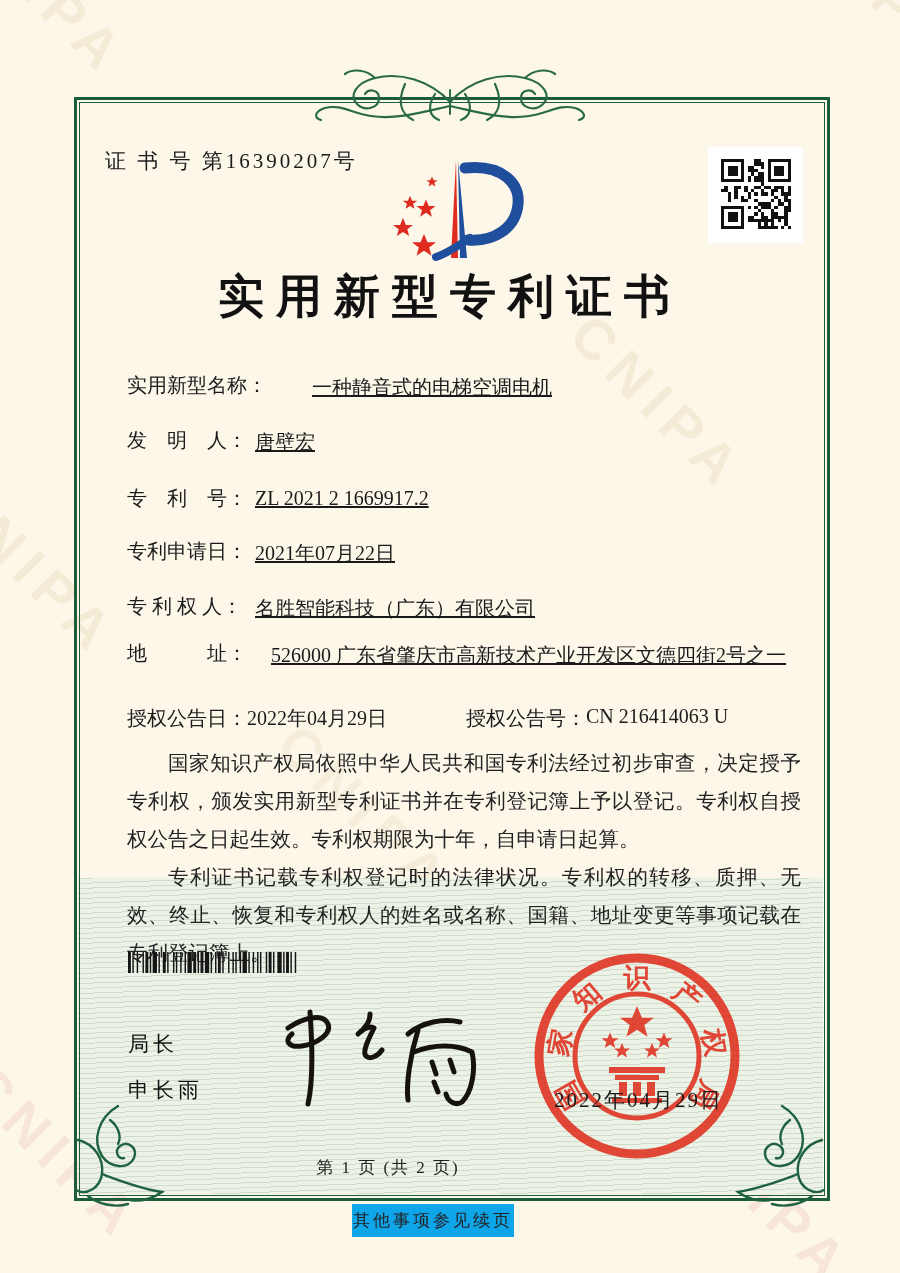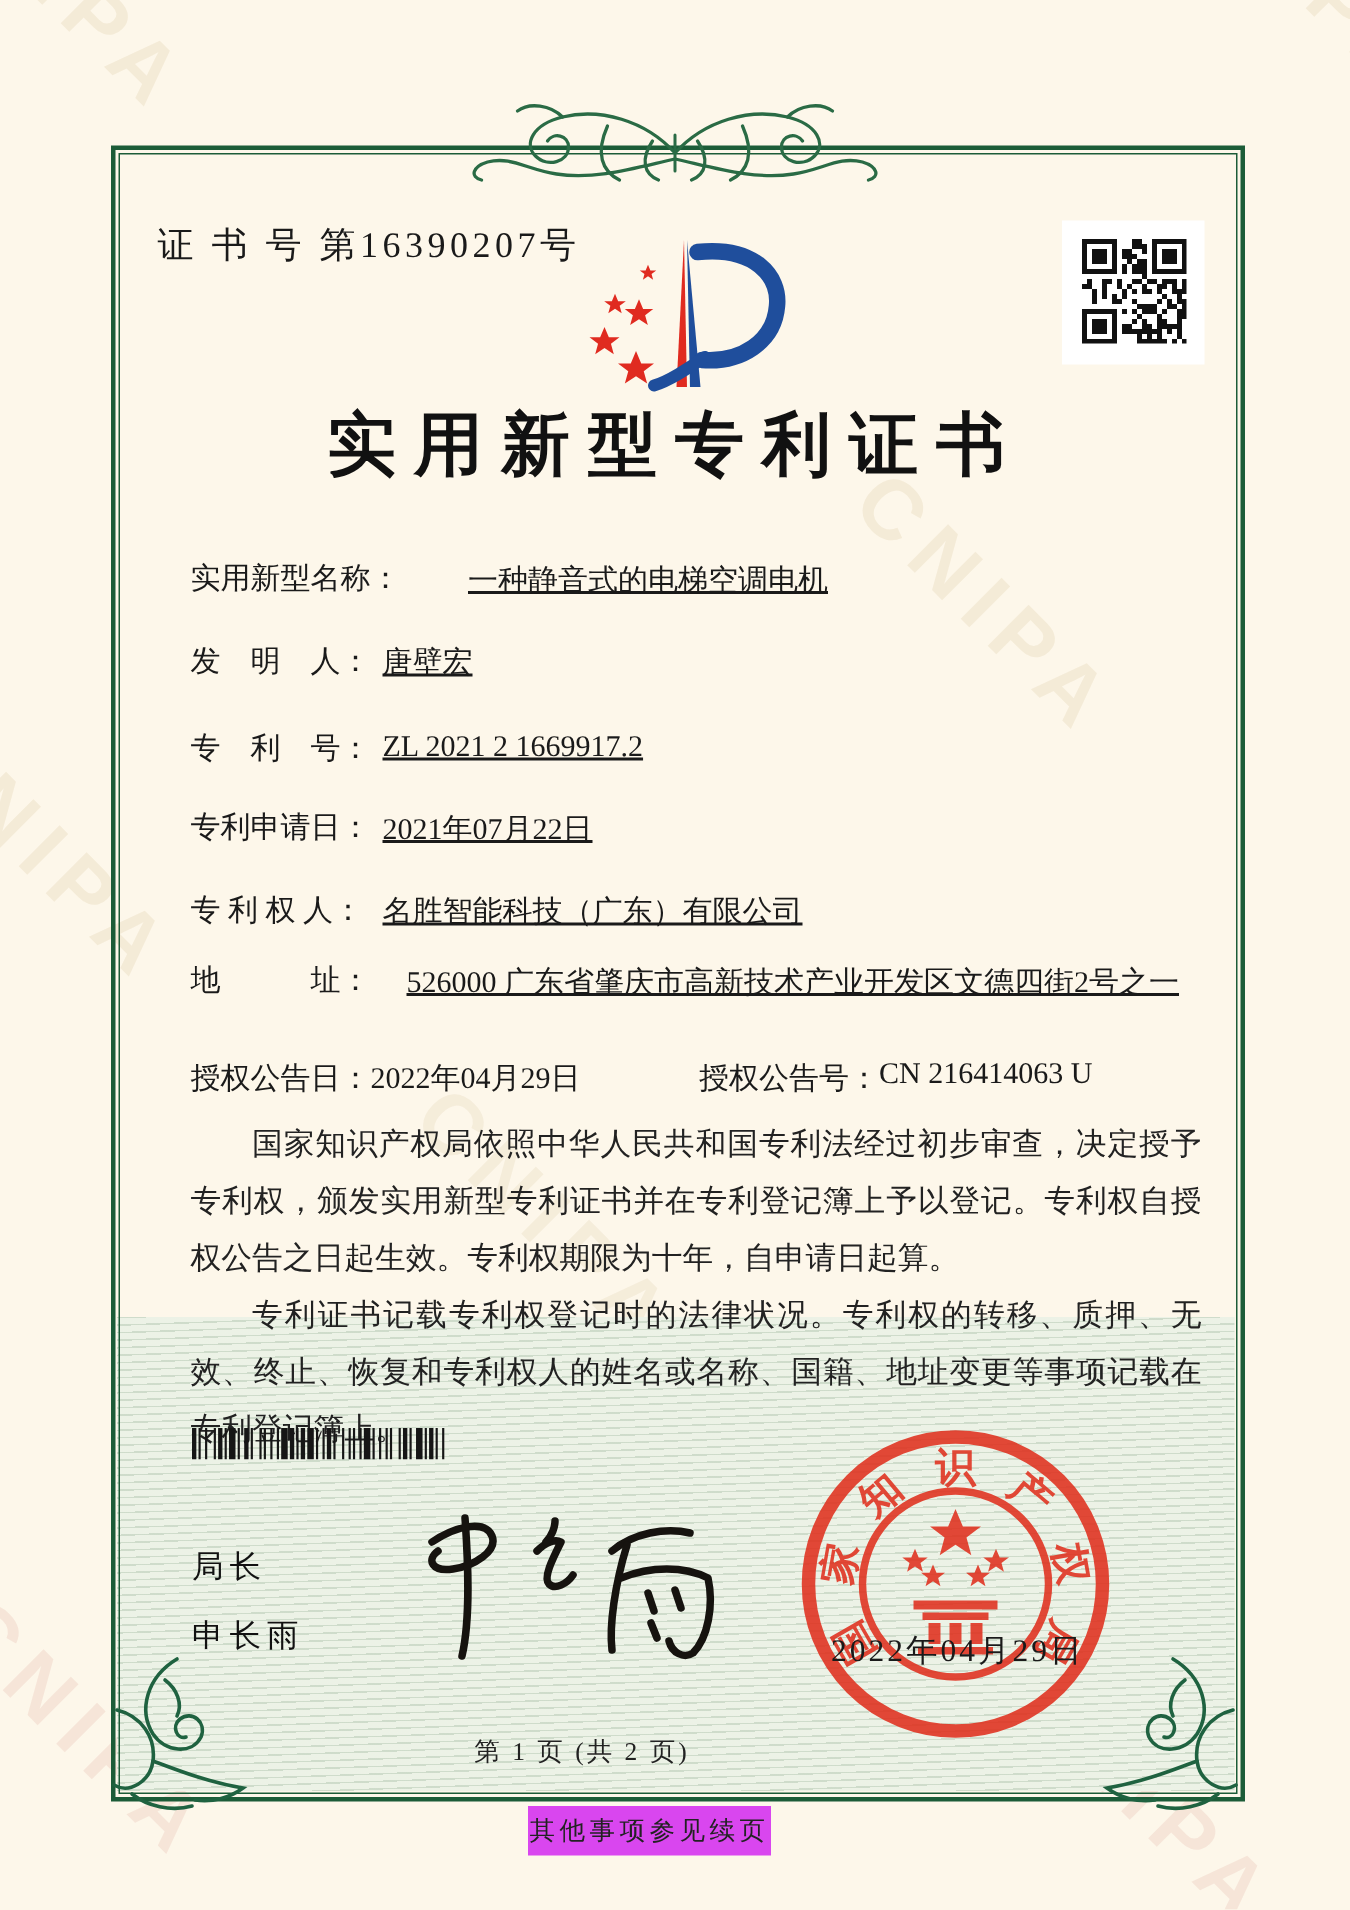--- a/index.html
+++ b/index.html
@@ -26,21 +26,21 @@
 
   
   .guilloche{position:absolute;left:78px;top:878px;width:745px;height:316px;
      background:
        repeating-linear-gradient(178deg, rgba(150,178,150,0.35) 0 1px, rgba(236,242,230,0.9) 1px 5px);
      background-color:#edf2e7;}
 
   .ornament{position:absolute;pointer-events:none;}
 
   
-  .cert-no{position:absolute;left:105px;top:147px;font-size:24px;color:#1a1a1a;letter-spacing:3px;}
+  .cert-no{position:absolute;left:105px;top:147px;font-size:21px;color:#1a1a1a;letter-spacing:3px;}
 
   
   .logo{position:absolute;left:368px;top:146px;}
   
   .qr-patch{position:absolute;left:708px;top:147px;width:95px;height:96px;background:#ffffff;}
   .qr{position:absolute;left:721px;top:159px;}
 
   .title{position:absolute;left:0;top:266px;width:900px;text-align:center;
          font-size:46px;font-weight:bold;color:#111;letter-spacing:12px;}
 
@@ -68,21 +68,21 @@
   .signature{position:absolute;left:258px;top:1000px;}
 
   
   .seal{position:absolute;left:532px;top:951px;}
   .seal-date{position:absolute;left:536px;top:1086px;width:205px;text-align:center;
              font-size:21px;color:#1a1a1a;letter-spacing:2px;white-space:nowrap;}
 
   .page-info{position:absolute;left:0;top:1156px;width:776px;text-align:center;
              font-size:17px;color:#222;letter-spacing:2px;}
 
-  .foot-note-box{position:absolute;left:352px;top:1204px;width:162px;height:33px;background:#d946ef;
+  .foot-note-box{position:absolute;left:352px;top:1204px;width:162px;height:33px;background:#0ea5e9;
                  display:flex;align-items:center;justify-content:center;}
   .foot-note{font-size:17px;color:#222;letter-spacing:3px;white-space:nowrap;}
 </style>
 </head>
 <body>
 
 <div id="page">
 
   <div class="wm wm1">CNIPA</div>
   <div class="wm wm2">CNIPA</div>

